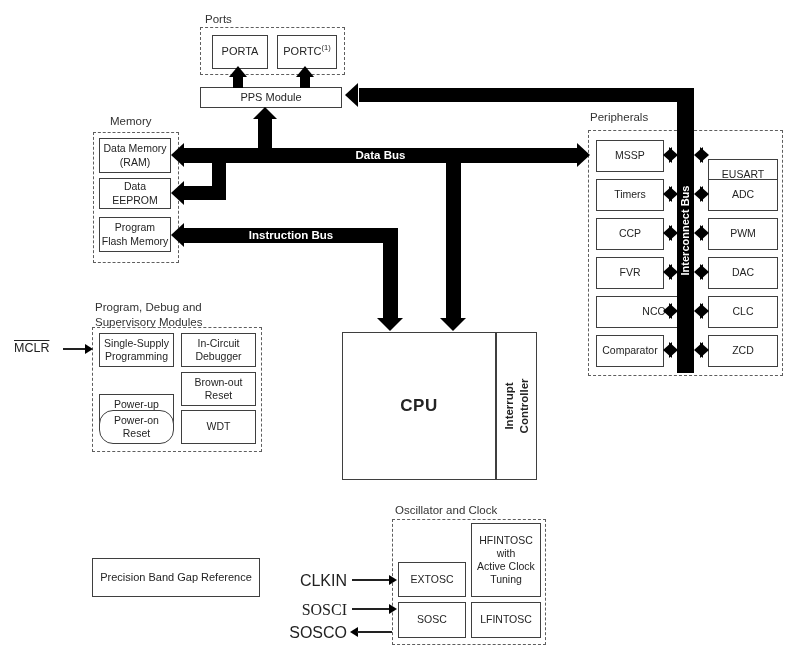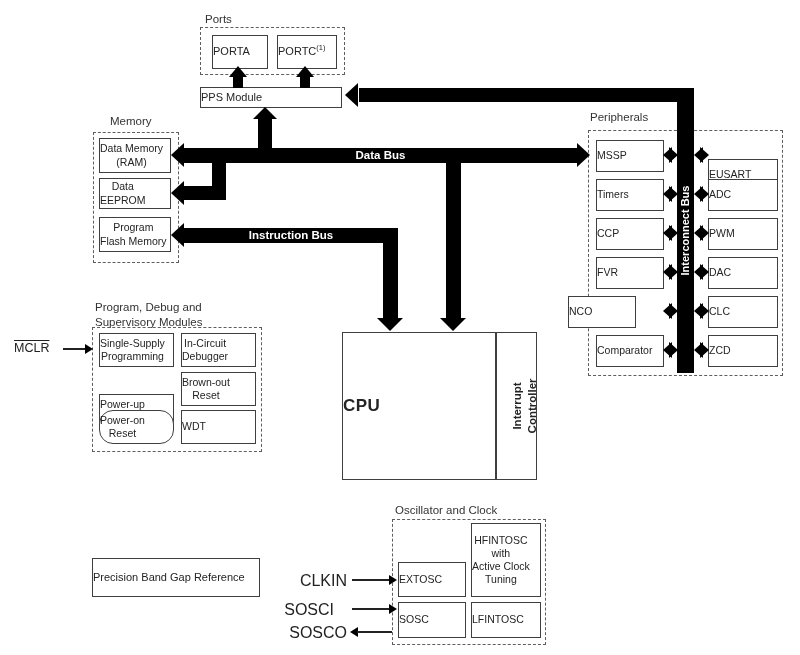--- a/index.html
+++ b/index.html
@@ -1,19 +1,19 @@
 <!DOCTYPE html>
 <html><head>
 <meta charset="utf-8">
 <style>
   html,body{margin:0;padding:0;background:#fff;}
   .stage{position:relative;width:800px;height:655px;background:#ffffff;
          font-family:"Liberation Sans", sans-serif;color:#1f1f1f;overflow:hidden;}
   .box{position:absolute;background:#fff;border:1.5px solid #3f3f3f;
-       display:flex;align-items:center;justify-content:flex-start;text-align:center;
+       display:flex;align-items:center;justify-content:center;text-align:center;
        font-size:10.5px;line-height:1.25;white-space:pre-line;color:#242424;}
   .dashed{position:absolute;border:1.5px dashed #5e5e5e;}
   .sec{position:absolute;font-size:11.5px;color:#333;white-space:pre;}
   .bar{position:absolute;background:#000;}
   .tri{position:absolute;width:0;height:0;}
   .tL{border-top:12px solid transparent;border-bottom:12px solid transparent;border-right:13px solid #000;}
   .tR{border-top:12px solid transparent;border-bottom:12px solid transparent;border-left:13px solid #000;}
   .tU{border-left:12px solid transparent;border-right:12px solid transparent;border-bottom:12px solid #000;}
   .tUs{border-left:9px solid transparent;border-right:9px solid transparent;border-bottom:11px solid #000;}
   .tD{border-left:13px solid transparent;border-right:13px solid transparent;border-top:13px solid #000;}
@@ -76,21 +76,21 @@
   </div>
   <div class="box" style="left:495.5px;top:332px;width:39px;height:146px;">
     <div class="rot" style="width:146px;">Interrupt
 Controller</div>
   </div>
 
   <div class="box" style="left:596px;top:140px;width:66px;height:30px;">MSSP</div>
   <div class="box" style="left:596px;top:179px;width:66px;height:30px;">Timers</div>
   <div class="box" style="left:596px;top:218px;width:66px;height:30px;">CCP</div>
   <div class="box" style="left:596px;top:257px;width:66px;height:30px;">FVR</div>
-  <div class="box" style="left:568px;top:296px;width:66px;height:30px;">NCO</div>
+  <div class="box" style="left:596px;top:296px;width:66px;height:30px;padding-left:24px;">NCO</div>
   <div class="box" style="left:596px;top:335px;width:66px;height:30px;">Comparator</div>
 
   <div class="box" style="left:708px;top:140px;width:68px;height:30px;margin-top:19px;">EUSART</div>
   <div class="box" style="left:708px;top:179px;width:68px;height:30px;">ADC</div>
   <div class="box" style="left:708px;top:218px;width:68px;height:30px;">PWM</div>
   <div class="box" style="left:708px;top:257px;width:68px;height:30px;">DAC</div>
   <div class="box" style="left:708px;top:296px;width:68px;height:30px;">CLC</div>
   <div class="box" style="left:708px;top:335px;width:68px;height:30px;">ZCD</div>
 
   <div class="box" style="left:99px;top:333px;width:73px;height:32px;">Single-Supply
@@ -163,21 +163,21 @@
   <div class="busLabel" style="left:543px;top:222px;width:285px;height:17px;line-height:17px;font-size:11px;transform:rotate(-90deg);">Interconnect Bus</div>
 
   <div class="pin" style="left:14px;top:341px;width:46px;text-decoration:overline;font-size:12.5px;text-align:left;">MCLR</div>
   <div class="thinline" style="left:63px;top:348px;width:23px;"></div>
   <div class="tri tRs" style="left:85px;top:344px;"></div>
 
   <div class="pin" style="left:285px;top:572px;width:62px;">CLKIN</div>
   <div class="thinline" style="left:352px;top:579px;width:37px;"></div>
   <div class="tri tRs" style="left:389px;top:575px;"></div>
 
-  <div class="pin" style="left:272px;top:601px;width:62px;">SOSCI</div>
+  <div class="pin" style="left:285px;top:601px;width:62px;font-family:Liberation Serif, serif;">SOSCI</div>
   <div class="thinline" style="left:352px;top:608px;width:37px;"></div>
   <div class="tri tRs" style="left:389px;top:604px;"></div>
 
   <div class="pin" style="left:280px;top:624px;width:67px;">SOSCO</div>
   <div class="tri tLs" style="left:350px;top:627px;"></div>
   <div class="thinline" style="left:357px;top:631px;width:35px;"></div>
 
 </div>
 
 </body></html>

